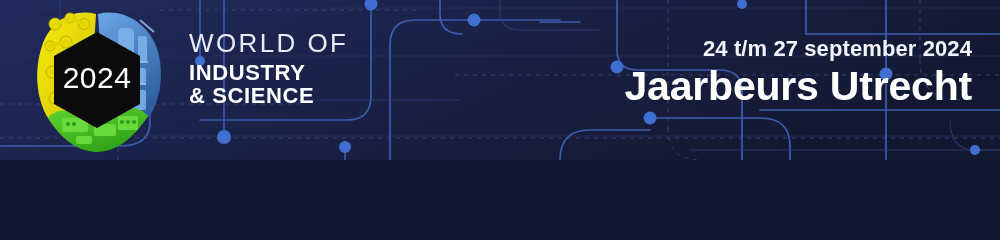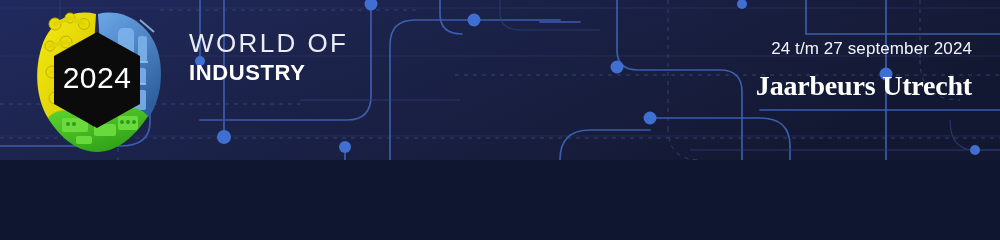--- a/index.html
+++ b/index.html
@@ -62,37 +62,36 @@
 
   
   .event-info {
     position: absolute;
     right: 28px;
     top: 36px;
     text-align: right;
   }
   .event-date {
     display: block;
-    font-size: 17px;
-    font-weight: 400;
+    font-size: 22px;
+    font-weight: 700;
     color: #f2f4fa;
     line-height: 26px;
     letter-spacing: 0.1px;
     white-space: nowrap;
   }
   .event-venue {
     display: block;
     margin-top: 6px;
-    font-size: 28px;
+    font-size: 41px;
     font-weight: 700;
     color: #ffffff;
     line-height: 36px;
     letter-spacing: -0.2px;
     white-space: nowrap;
-    font-family: Liberation Serif, serif;
   }
 </style>
 </head>
 <body>
 
 <div id="banner">
 
   <svg class="circuit-layer" viewBox="0 0 1000 160" preserveAspectRatio="none" aria-hidden="true">
     <defs>
       <linearGradient id="bgGrad" x1="0" y1="0" x2="1" y2="0.35">
@@ -247,20 +246,21 @@
       </g>
     </g>
 
     <path d="M75 26 L118 50 L118 98 L75 122 L32 98 L32 50 Z" fill="#0b0b0b"></path>
     <text x="75" y="82" text-anchor="middle" font-family="Liberation Sans, sans-serif" font-size="30" font-weight="400" fill="#ffffff" letter-spacing="0.5">2024</text>
   </svg>
 
   <div class="wordmark">
     <span class="wm-light">WORLD OF</span>
     <span class="wm-bold first">INDUSTRY</span>
+    <span class="wm-bold">&amp; SCIENCE</span>
   </div>
 
   <div class="event-info">
     <span class="event-date">24 t/m 27 september 2024</span>
     <span class="event-venue">Jaarbeurs Utrecht</span>
   </div>
 
 </div>
 
 </body></html>

